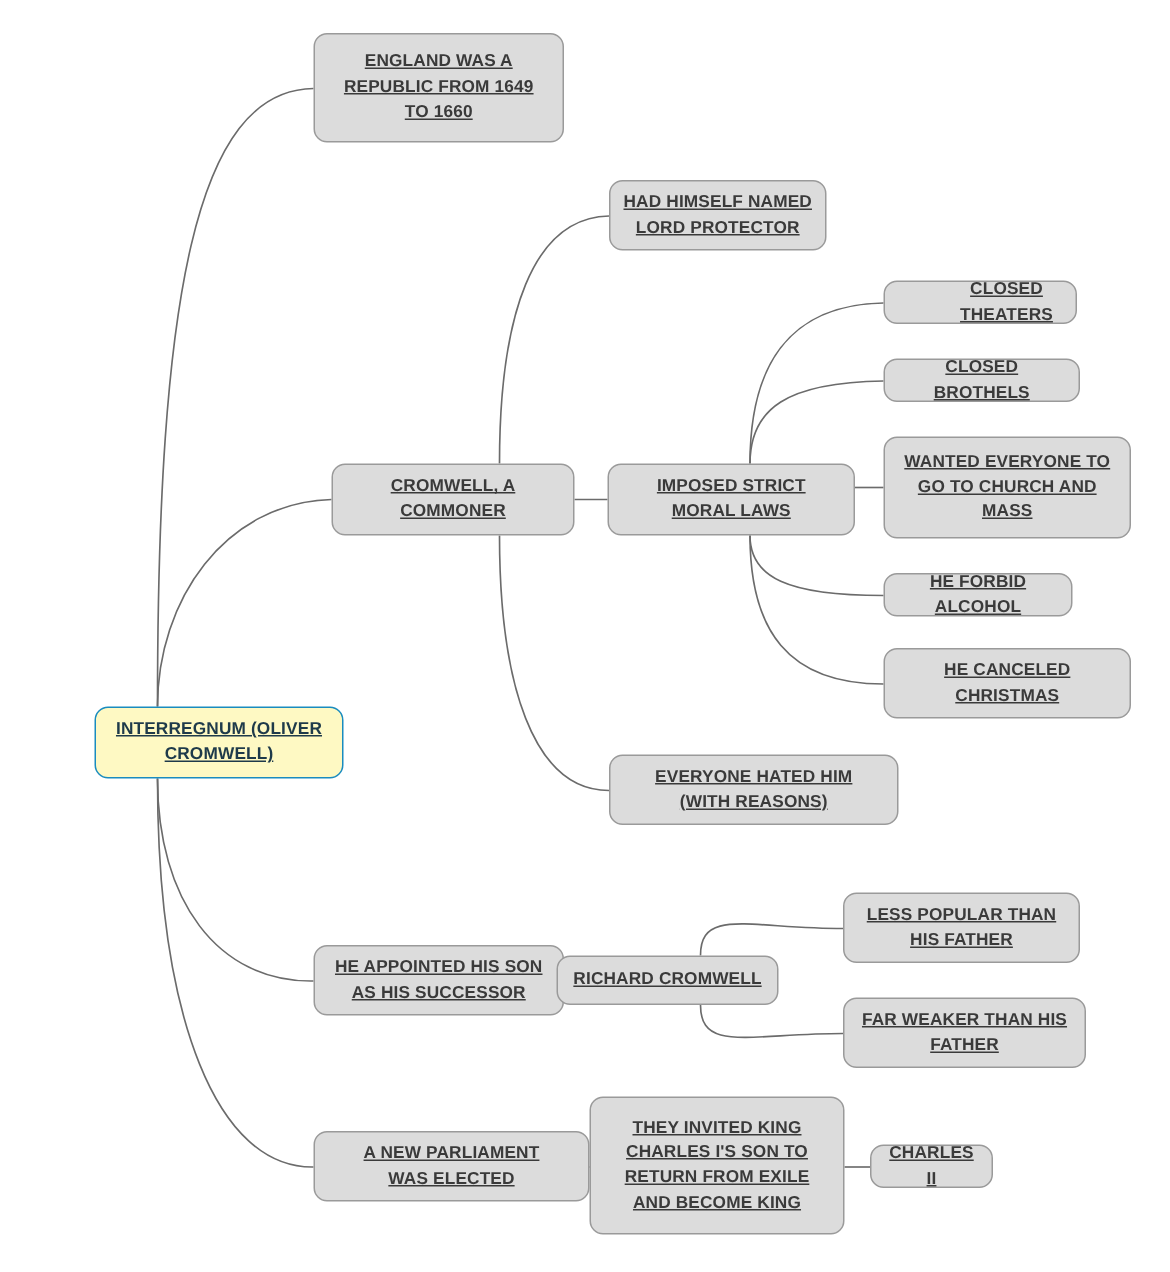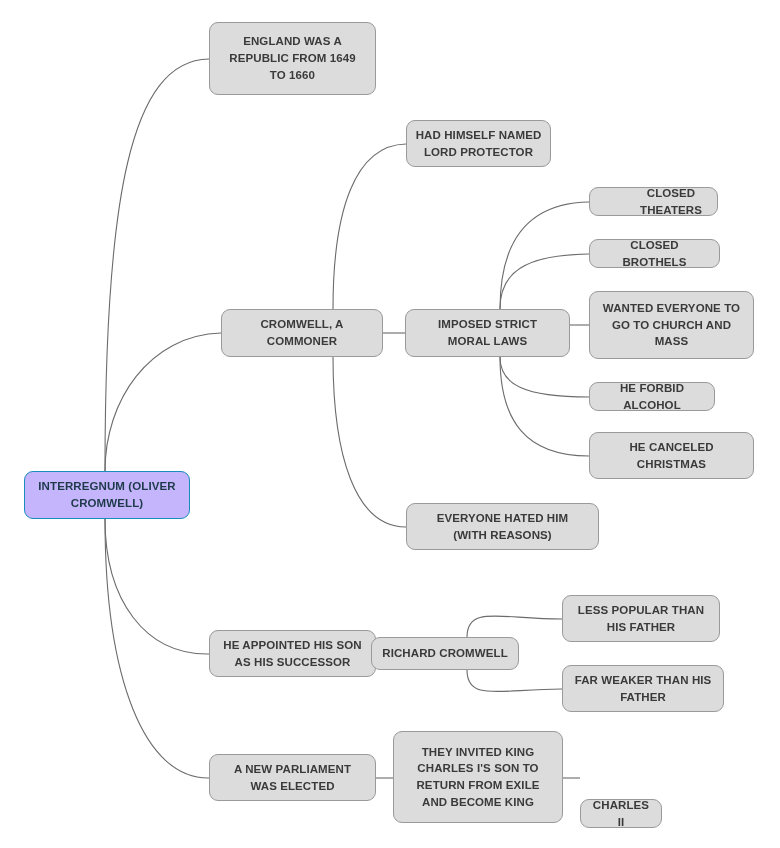--- a/index.html
+++ b/index.html
@@ -34,27 +34,29 @@
     border: 1.2px solid #9a9a9a;
     background: #dcdcdc;
     color: #3a3a3a;
     font-weight: bold;
     font-size: 11.5px;
     line-height: 1.45;
     letter-spacing: 0.1px;
     padding: 2px 8px;
   }
   .node.root {
-    background: #c4b5fd;
+    background: #fef9c3;
     border-color: #1a8cbf;
     color: #1e3a4a;
+    margin-left: 39px;
   }
   .node-label {
     display: block;
     white-space: pre-line;
+    text-decoration: underline;
   }
 </style>
 </head>
 <body>
 
 <div id="canvas">
   <svg id="edges" viewBox="0 0 780 848">
       <path d="M 105 471 C 105 200 130 60 209 59" fill="none" stroke="#6b6b6b" stroke-width="1.1"></path>
       <path d="M 105 471 C 105 400 150 335 221 333" fill="none" stroke="#6b6b6b" stroke-width="1.1"></path>
       <path d="M 105 519 C 105 600 145 655 209 654" fill="none" stroke="#6b6b6b" stroke-width="1.1"></path>
@@ -125,27 +127,27 @@
         <span class="node-label">RICHARD CROMWELL</span>
       </div>
       <div class="node" style="left: 562px; top: 595px; width: 158px; height: 47px;">
         <span class="node-label">LESS POPULAR THAN
 HIS FATHER</span>
       </div>
       <div class="node" style="left: 562px; top: 665px; width: 162px; height: 47px;">
         <span class="node-label">FAR WEAKER THAN HIS
 FATHER</span>
       </div>
-      <div class="node" style="left: 209px; top: 754px; width: 167px; height: 47px;">
+      <div class="node" style="left: 209px; top: 754px; width: 184px; height: 47px;">
         <span class="node-label">A NEW PARLIAMENT
 WAS ELECTED</span>
       </div>
       <div class="node" style="left: 393px; top: 731px; width: 170px; height: 92px;">
         <span class="node-label">THEY INVITED KING
 CHARLES I'S SON TO
 RETURN FROM EXILE
 AND BECOME KING</span>
       </div>
-      <div class="node" style="left: 580px; top: 763px; width: 82px; height: 29px; margin-top: 36px;">
+      <div class="node" style="left: 580px; top: 763px; width: 82px; height: 29px;">
         <span class="node-label">CHARLES II</span>
       </div>
     </div>
 </div>
 
 </body></html>

